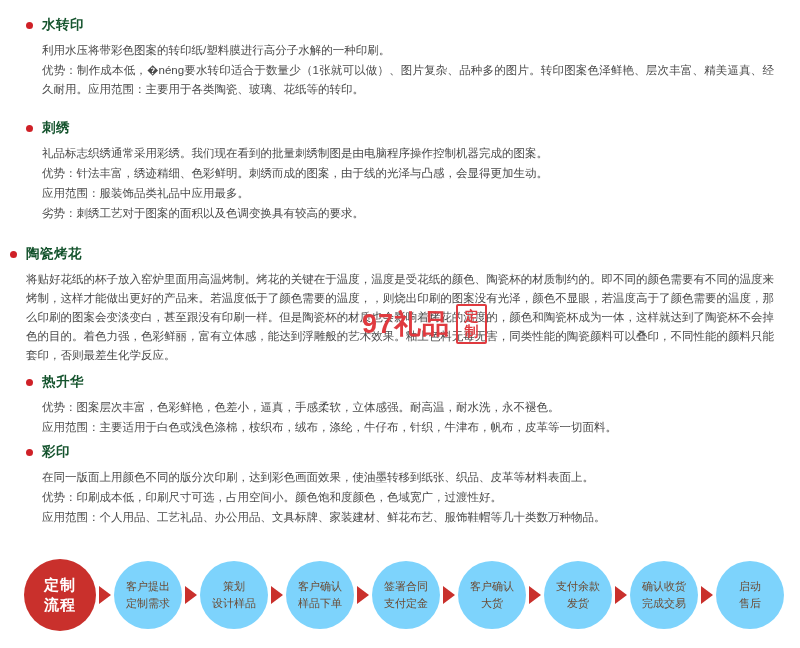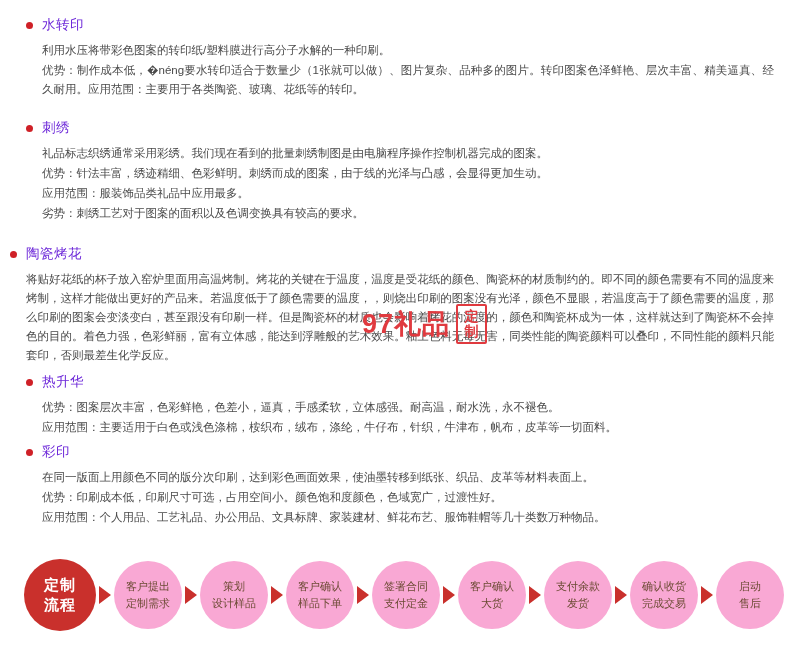--- a/index.html
+++ b/index.html
@@ -35,22 +35,22 @@
   .bullet-dot {
     width: 7px;
     height: 7px;
     border-radius: 50%;
     background: #cf2027;
     margin-right: 9px;
     flex: 0 0 auto;
   }
   .sec-title {
     font-size: 13.5px;
-    font-weight: normal;
-    color: #6d28d9;
+    font-weight: bold;
+    color: #14532d;
     letter-spacing: 0.5px;
   }
   .sec-body {
     padding-left: 16px;
   }
   .para {
     font-size: 11.5px;
     line-height: 19px;
     color: #4a4a4a;
     text-align: justify;
@@ -127,21 +127,21 @@
     border-top: 9px solid transparent;
     border-bottom: 9px solid transparent;
     border-left: 12px solid #c9302c;
     margin: 0 3px;
     flex: 0 0 auto;
   }
   .flow-step {
     width: 68px;
     height: 68px;
     border-radius: 50%;
-    background: #f9a8d4;
+    background: #7dd3fc;
     color: #6b4a33;
     display: flex;
     flex-direction: column;
     align-items: center;
     justify-content: center;
     font-size: 11px;
     line-height: 17px;
     flex: 0 0 auto;
     text-align: center;
   }

